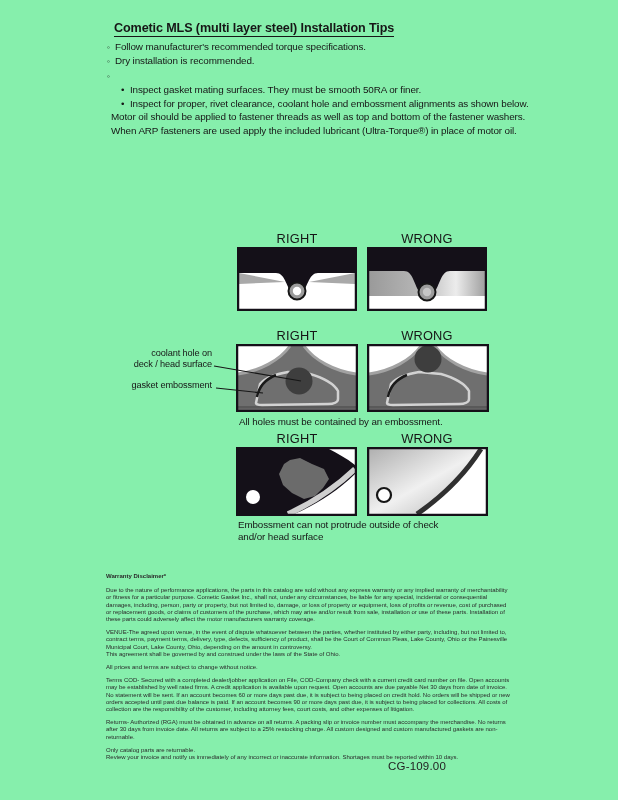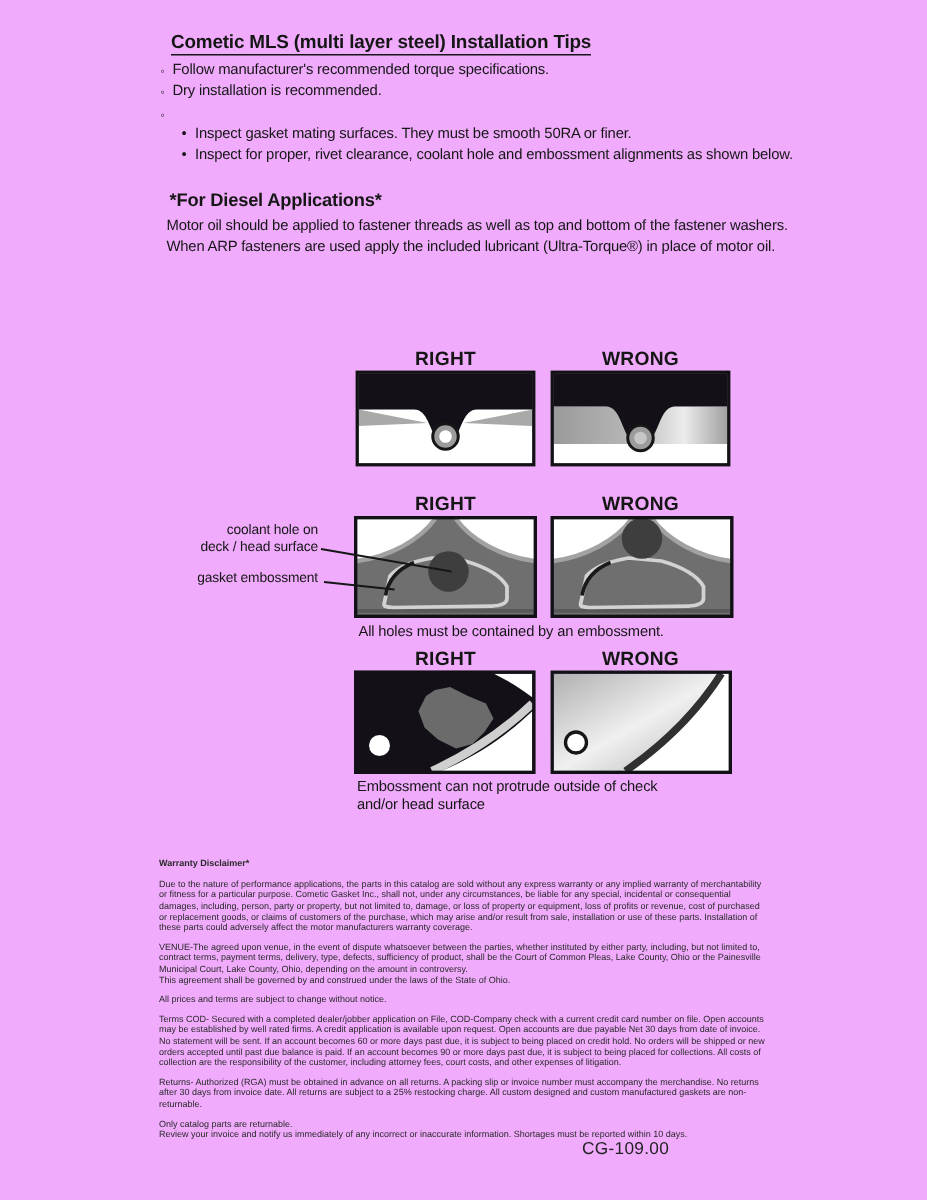--- a/index.html
+++ b/index.html
@@ -1,33 +1,33 @@
 <!DOCTYPE html>
 <html><head>
 <meta charset="utf-8">
 <style>
   html,body{margin:0;padding:0;background:#e8e8e8;}
   .page{
-    position:relative;width:618px;height:800px;background:#f0abfc;
+    position:relative;width:618px;height:800px;background:#86efac;
     font-family:"Liberation Sans","DejaVu Sans",sans-serif;color:#161616;
     overflow:hidden;margin:0 auto;
   }
   
   .textcol{position:absolute;left:107px;top:21px;width:436px;letter-spacing:-0.12px;}
   .doc-title{font-size:12.6px;font-weight:bold;margin:0 0 5px 7px;}
   .doc-title span{border-bottom:1.6px solid #161616;padding-bottom:1px;}
   .bullets{font-size:9.9px;line-height:13.4px;}
   .b-row{display:flex;}
   .b-mark{width:8px;flex:0 0 8px;font-size:8px;padding-top:1px;}
   .sb-row{display:flex;margin-left:14px;}
   .sb-mark{width:9px;flex:0 0 9px;}
   .diesel-head{font-size:12.2px;font-weight:bold;margin:16px 0 4px 6px;}
   .para{font-size:9.9px;line-height:14px;margin:0 0 8px 4px;}
   
-  .dg-label{position:absolute;width:70px;text-align:center;font-size:12.8px;font-weight:700;letter-spacing:0.2px;}
+  .dg-label{position:absolute;width:70px;text-align:center;font-size:12.8px;font-weight:400;letter-spacing:0.2px;}
   .dg-box{position:absolute;}
   .dg-caption{position:absolute;font-size:9.8px;letter-spacing:-0.1px;line-height:12px;white-space:pre-line;}
   .anno{position:absolute;font-size:9.2px;line-height:10.5px;text-align:right;white-space:pre-line;letter-spacing:-0.1px;}
   .leader{position:absolute;left:205px;top:352px;}
   
   .legal{position:absolute;left:106px;top:573px;width:406px;font-size:6px;line-height:7.2px;letter-spacing:0;color:#2a2a2a;}
   .legal p{margin:0 0 6px 0;white-space:pre-line;}
   .legal .lg-head{font-weight:bold;margin-bottom:7px;}
   .footer-code{position:absolute;left:388px;top:760px;font-size:11.5px;letter-spacing:0.2px;color:#222;}
 </style>
@@ -55,21 +55,20 @@
       <div class="sb-row">
         <span class="sb-mark">•</span>
         <span>Inspect gasket mating surfaces.  They must be smooth 50RA or finer.</span>
       </div>
       <div class="sb-row">
         <span class="sb-mark">•</span>
         <span>Inspect for proper, rivet clearance, coolant hole and embossment alignments as shown below.</span>
       </div>
     </div>
 
-    <div class="diesel-head">*For Diesel Applications*</div>
     <p class="para">Motor oil should be applied to fastener threads as well as top and bottom of the fastener washers. When ARP fasteners are used apply the included lubricant (Ultra-Torque®) in place of motor oil.</p>
   </div>
 
   <div class="dg-label" style="left:262px;top:231px;">RIGHT</div>
   <div class="dg-label" style="left:392px;top:231px;">WRONG</div>
 
   <div class="dg-box" style="left:237px;top:247px;">
     <svg width="120" height="64" viewBox="0 0 120 64">
       <rect x="0" y="0" width="120" height="64" fill="#ffffff"></rect>
       <polygon points="2,26 48,35 2,37" fill="#a9a9a9"></polygon>

